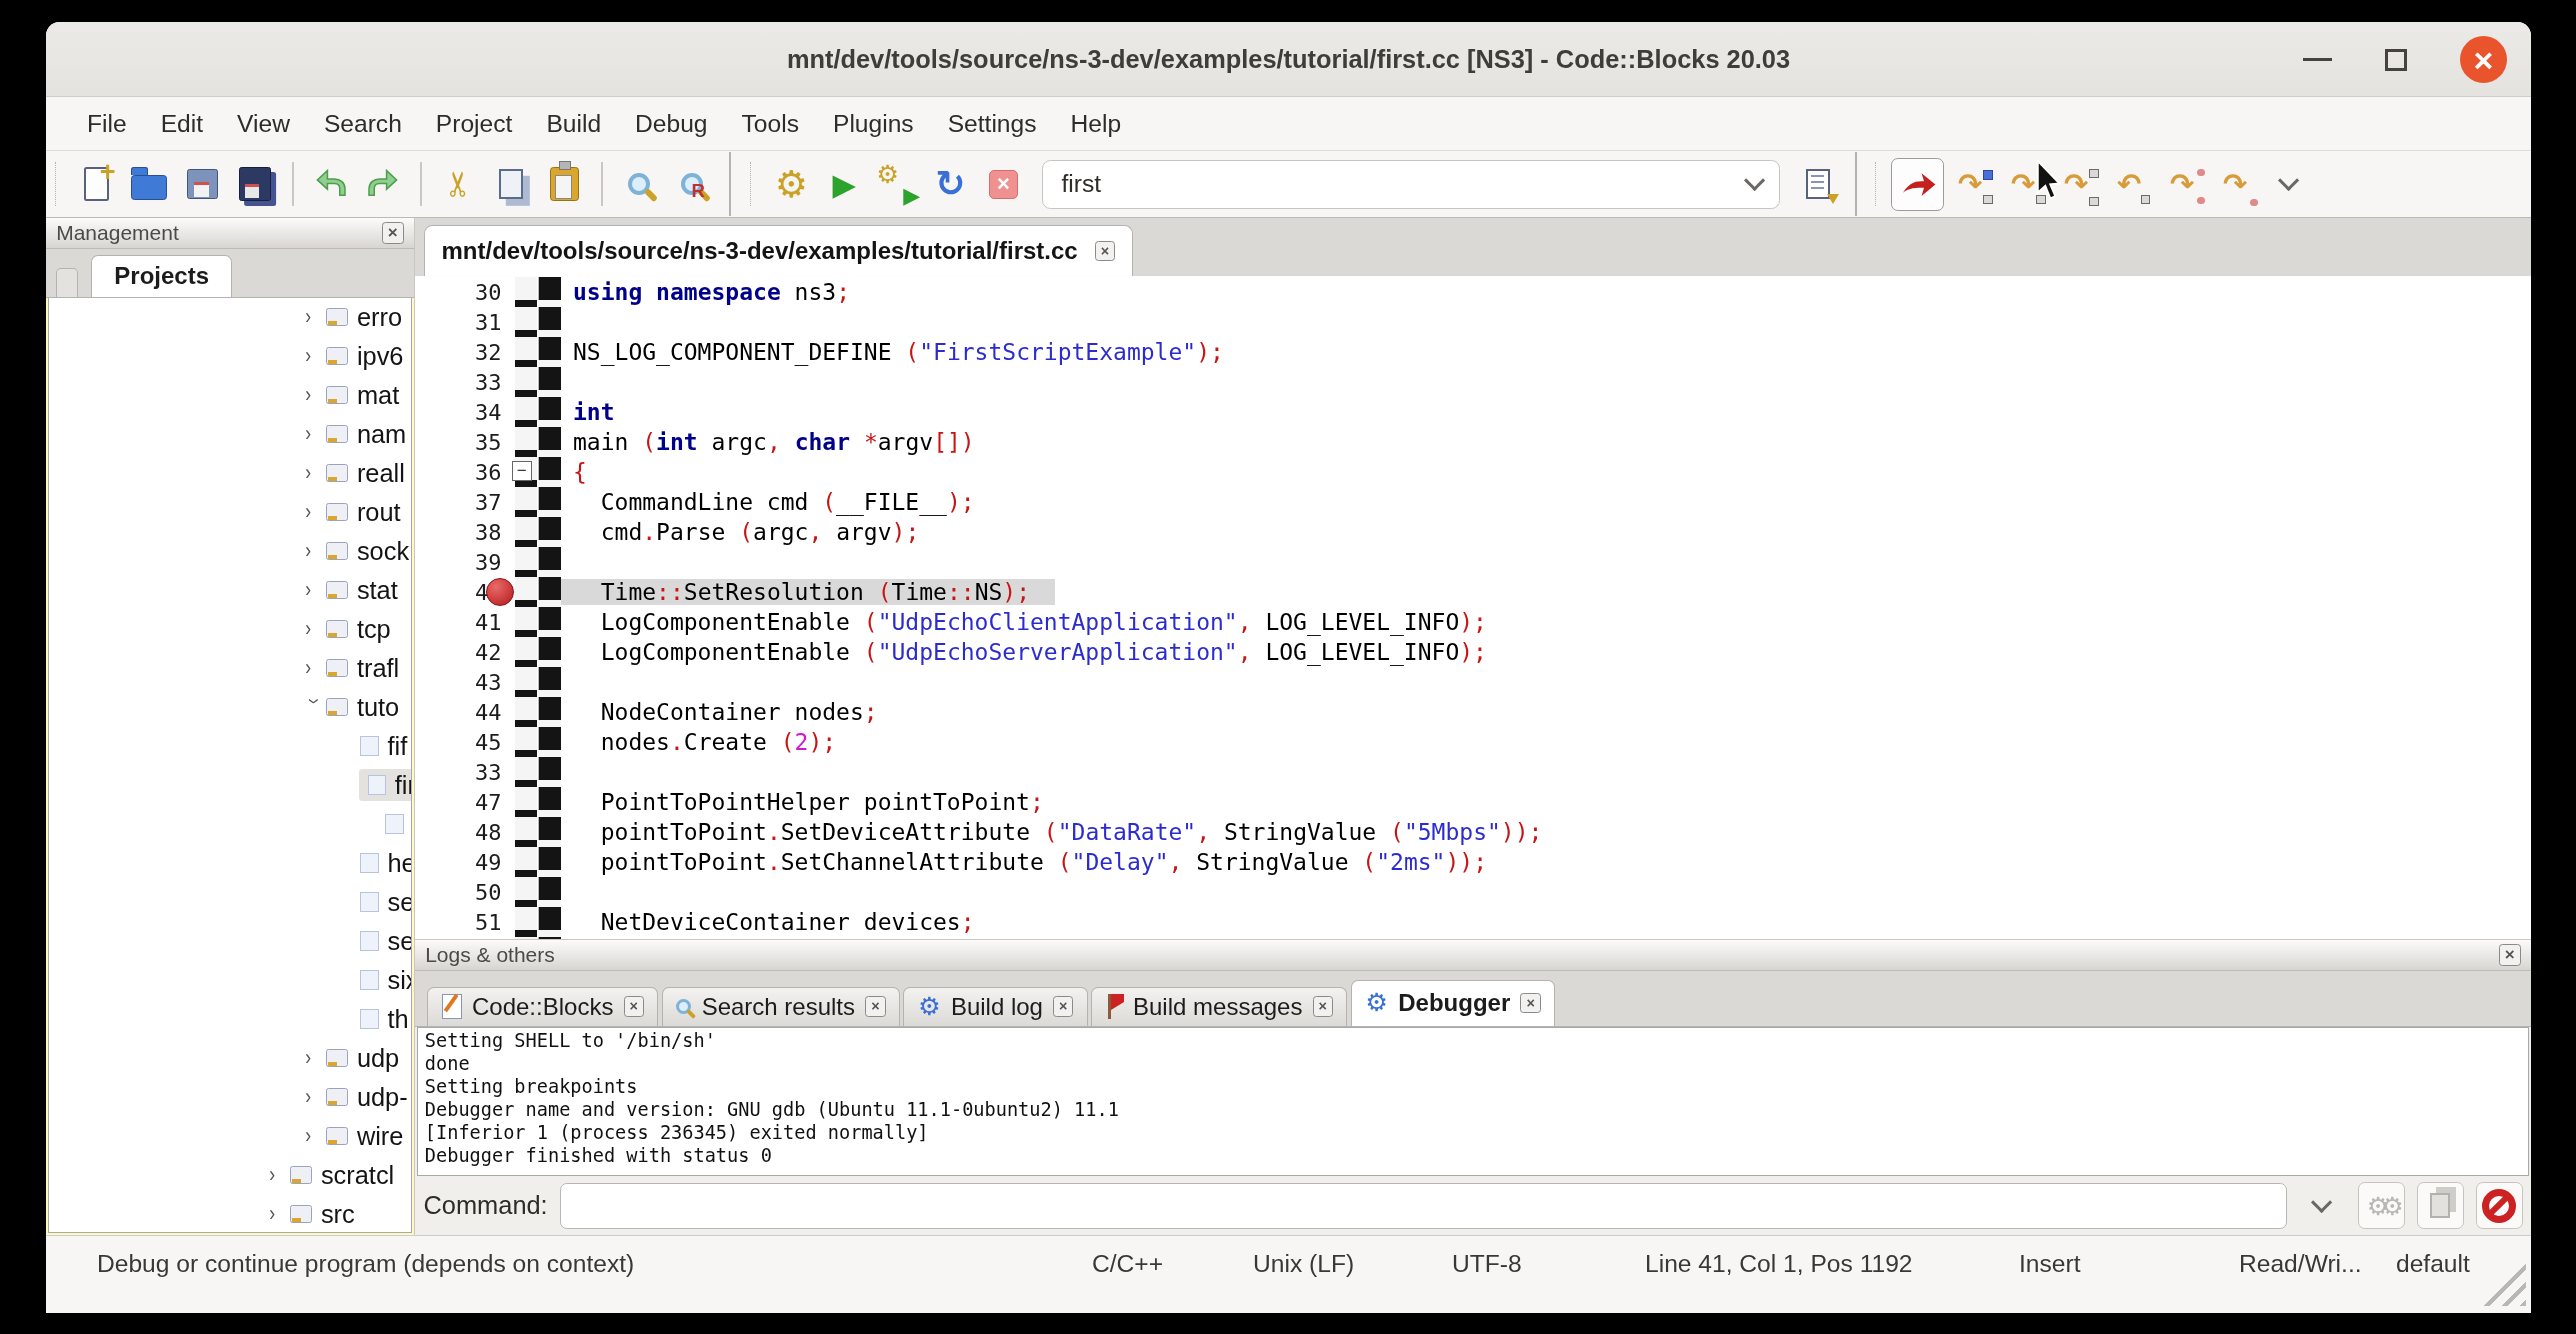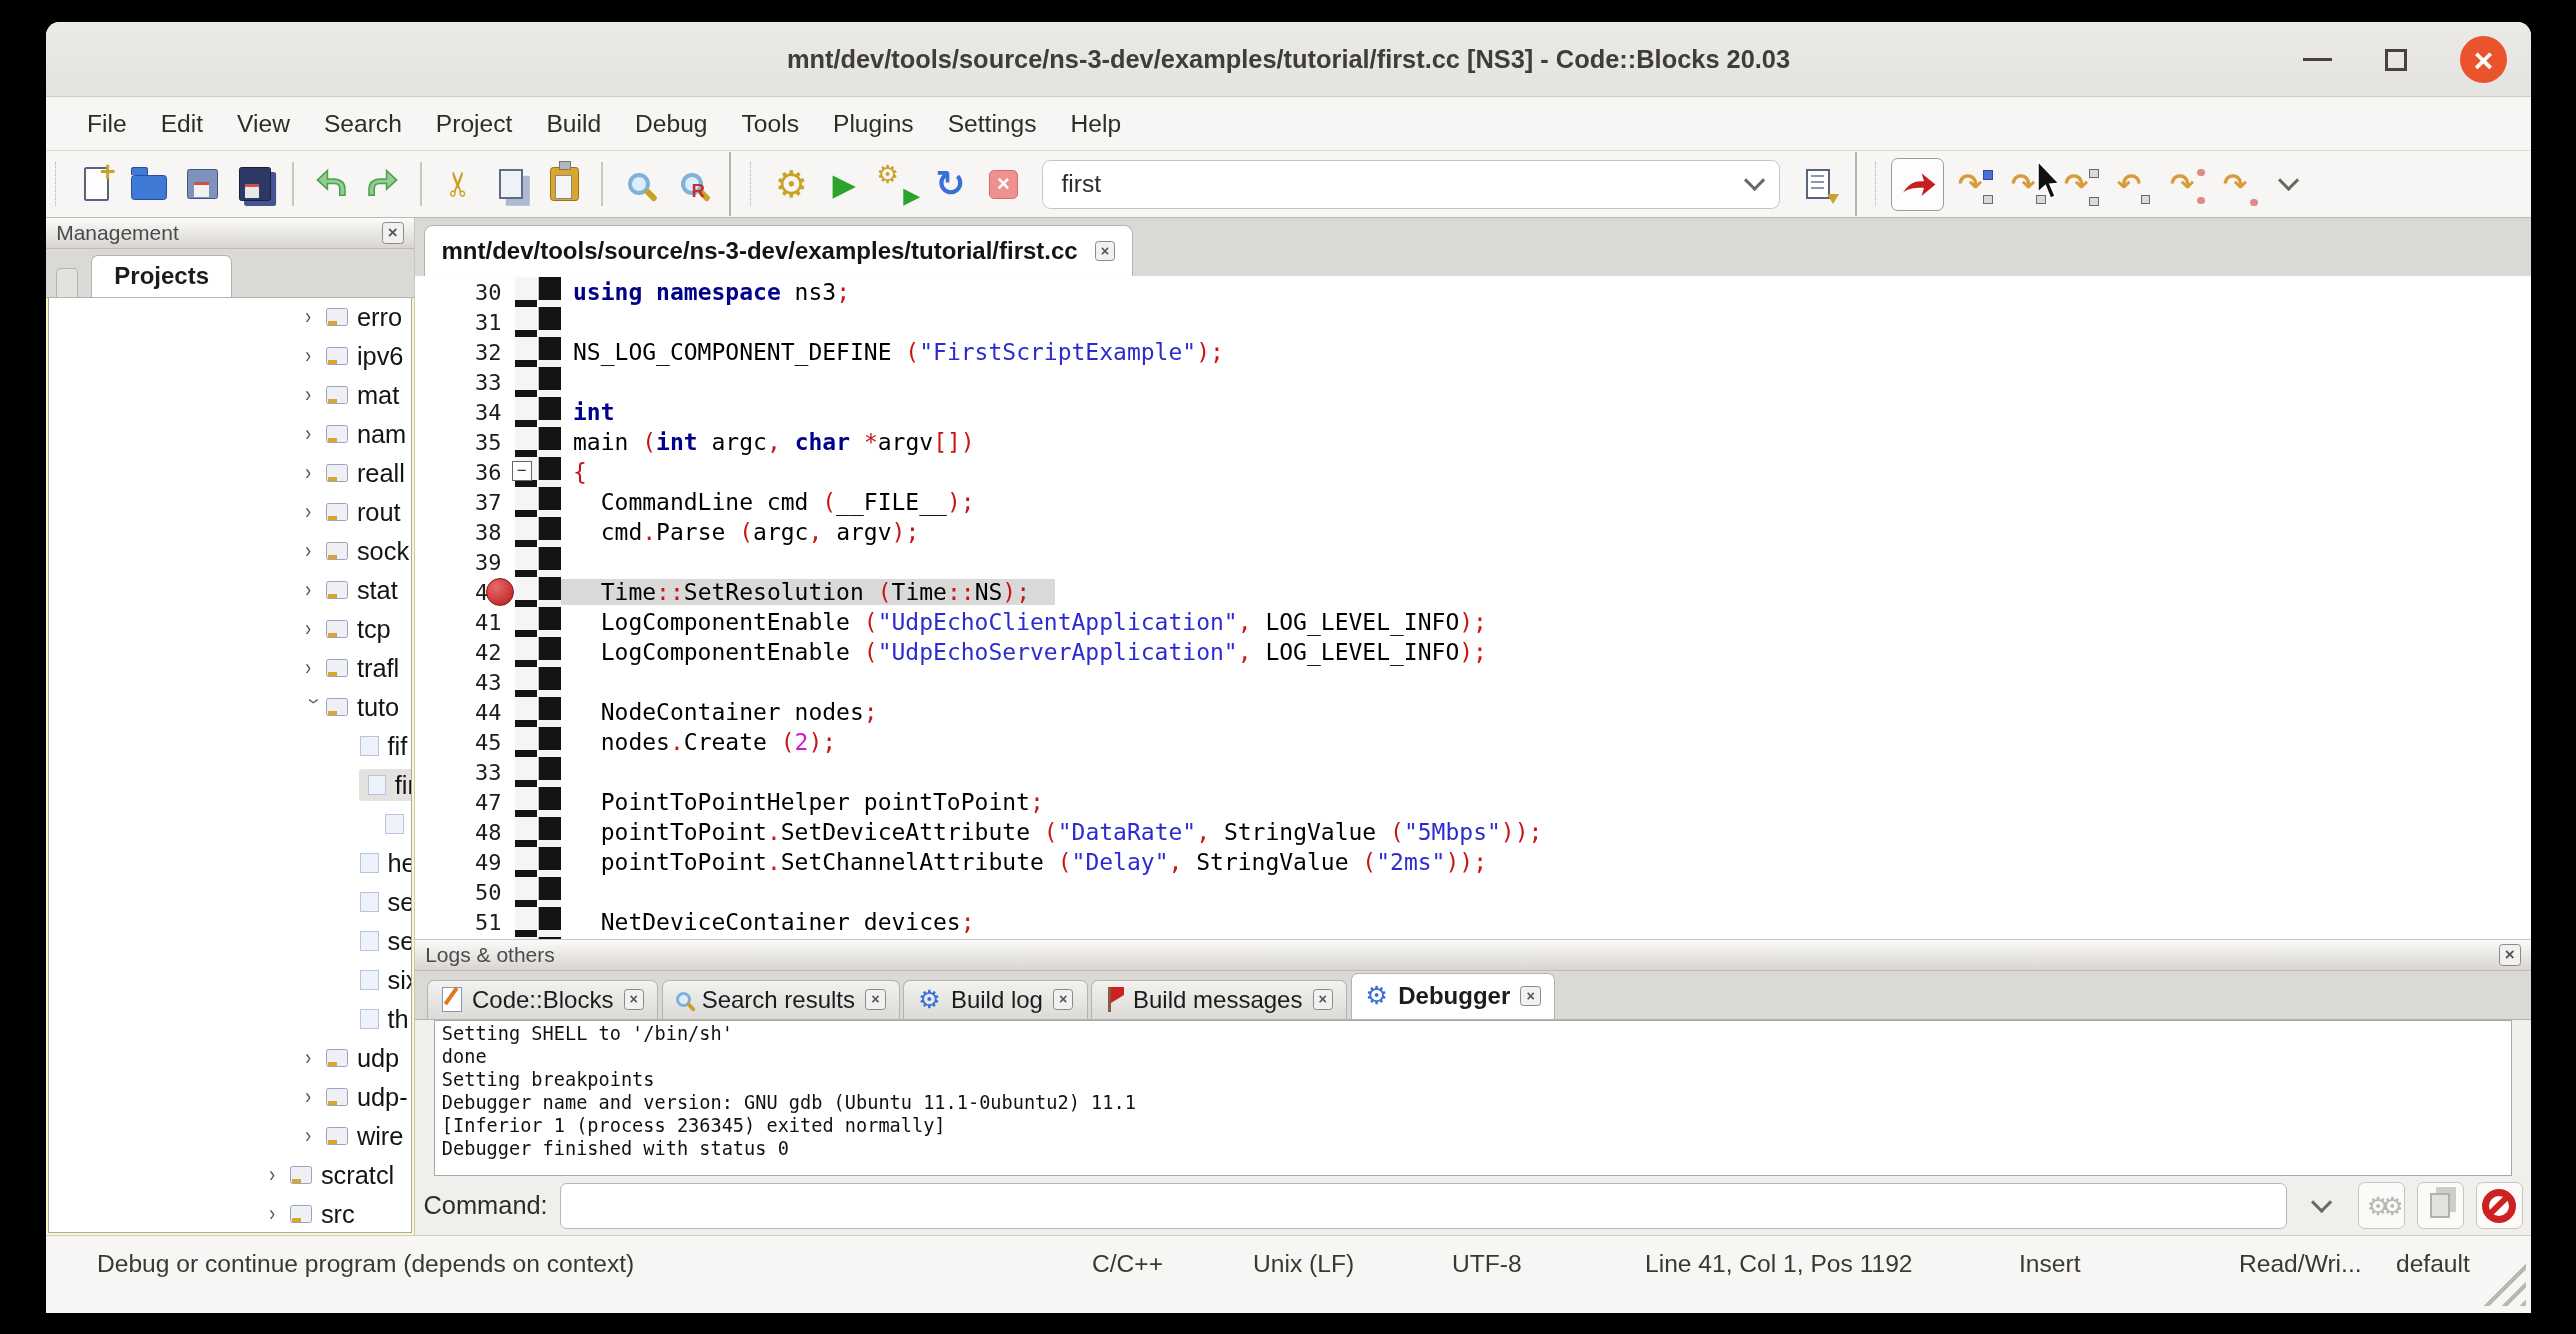--- a/index.html
+++ b/index.html
@@ -125,39 +125,39 @@
   .ccode{font-family:"DejaVu Sans Mono",monospace;font-size:23px;white-space:pre;padding-left:12px;color:#000;}
   .ccode.hl{background:#d9d9d9;padding-right:25.4px;}
   .seg-k{color:#00008b;font-weight:bold;}
   .seg-d{color:#000;}
   .seg-p{color:#c81414;}
   .seg-s{color:#2b2bd0;}
   .seg-n2{color:#d018d0;}
 
   
   .logs{height:296px;flex:none;background:#f1efec;border-top:1.7px solid #c9c7c4;display:flex;flex-direction:column;}
-  .logtabs{height:49px;background:#dbd9d5;display:flex;align-items:flex-end;padding-left:12px;
+  .logtabs{height:56px;background:#dbd9d5;display:flex;align-items:flex-end;padding-left:12px;
     border-bottom:1.7px solid #b5b3b0;flex:none;gap:3.4px;}
   .ltab{height:39px;background:linear-gradient(#f4f2f0,#dcdad7);border:1.7px solid #b5b3b0;border-bottom:none;
     border-radius:6.8px 6.8px 0 0;display:flex;align-items:center;padding:0 13.5px;gap:10.2px;}
   .ltab.active{height:46px;background:#fff;}
   .ltab .lbl{font-size:24px;color:#1c1c1c;}
   .ltab.active .lbl{font-weight:bold;}
   .lic-notes{width:20.3px;height:25.4px;background:#fff;border:1.7px solid #8a93b8;position:relative;flex:none;}
   .lic-notes::after{content:"";position:absolute;left:6.8px;top:-1.7px;width:4.2px;height:20.3px;background:#e07820;transform:rotate(35deg);}
   .lic-gear{font-size:25.4px;color:#3a6fd8;line-height:1;flex:none;}
   .lic-flag{width:17px;height:25.4px;position:relative;flex:none;}
   .lic-flag::before{content:"";position:absolute;left:1.7px;top:0;width:3.4px;height:25.4px;background:#8a5a3a;}
   .lic-flag::after{content:"";position:absolute;left:5.1px;top:0;width:0;height:0;
     border-top:8.5px solid #cc2222;border-bottom:8.5px solid transparent;border-left:13.5px solid #cc2222;}
   .smag{width:15.2px;height:15.2px;border:3.4px solid #7fb2d9;border-radius:50%;background:#dceefb;position:relative;flex:none;}
   .smag::after{content:"";position:absolute;width:10.2px;height:4.2px;background:#c9a227;border-radius:1.7px;
     transform:rotate(45deg);right:-7.6px;bottom:-5.1px;}
   .xbox.sm{width:20.3px;height:20.3px;font-size:14.4px;}
-  .logarea{flex:1;background:#fff;border:1.7px solid #a8a8a8;margin:0 19px;padding:1.7px 6.8px;overflow:hidden;}
+  .logarea{flex:1;background:#fff;border:1.7px solid #a8a8a8;margin:0 2px;padding:1.7px 6.8px;overflow:hidden;}
   .logline{font-family:"DejaVu Sans Mono",monospace;font-size:18.6px;line-height:23px;color:#111;white-space:pre;}
   .cmdrow{height:59px;display:flex;align-items:center;padding:0 8.5px;gap:12px;flex:none;}
   .cmdrow .lbl{font-size:25.4px;color:#2e2c29;flex:none;}
   .cmdinput{flex:1;height:46px;background:#fff;border:1.7px solid #b8b6b3;border-radius:6.8px;font-size:24px;
     padding:0 12px;outline:none;font-family:"Liberation Sans","DejaVu Sans",sans-serif;}
   .cbtn{width:47px;height:47px;border-radius:6.8px;display:flex;align-items:center;justify-content:center;flex:none;}
   .cbtn.framed{border:1.7px solid #c6c4c1;background:#fbfaf9;}
   .ic-gears-grey{font-size:25.4px;color:#b9b7b4;letter-spacing:-8.5px;}
   .ic-copy-grey{width:20.3px;height:25.4px;background:#e3e1de;border:2.5px solid #b3b1ae;box-shadow:6px -6px 0 #cfcdc9;}
   .ic-stop{width:34px;height:34px;border-radius:50%;border:7.6px solid #cc2222;background:#fff;position:relative;}

